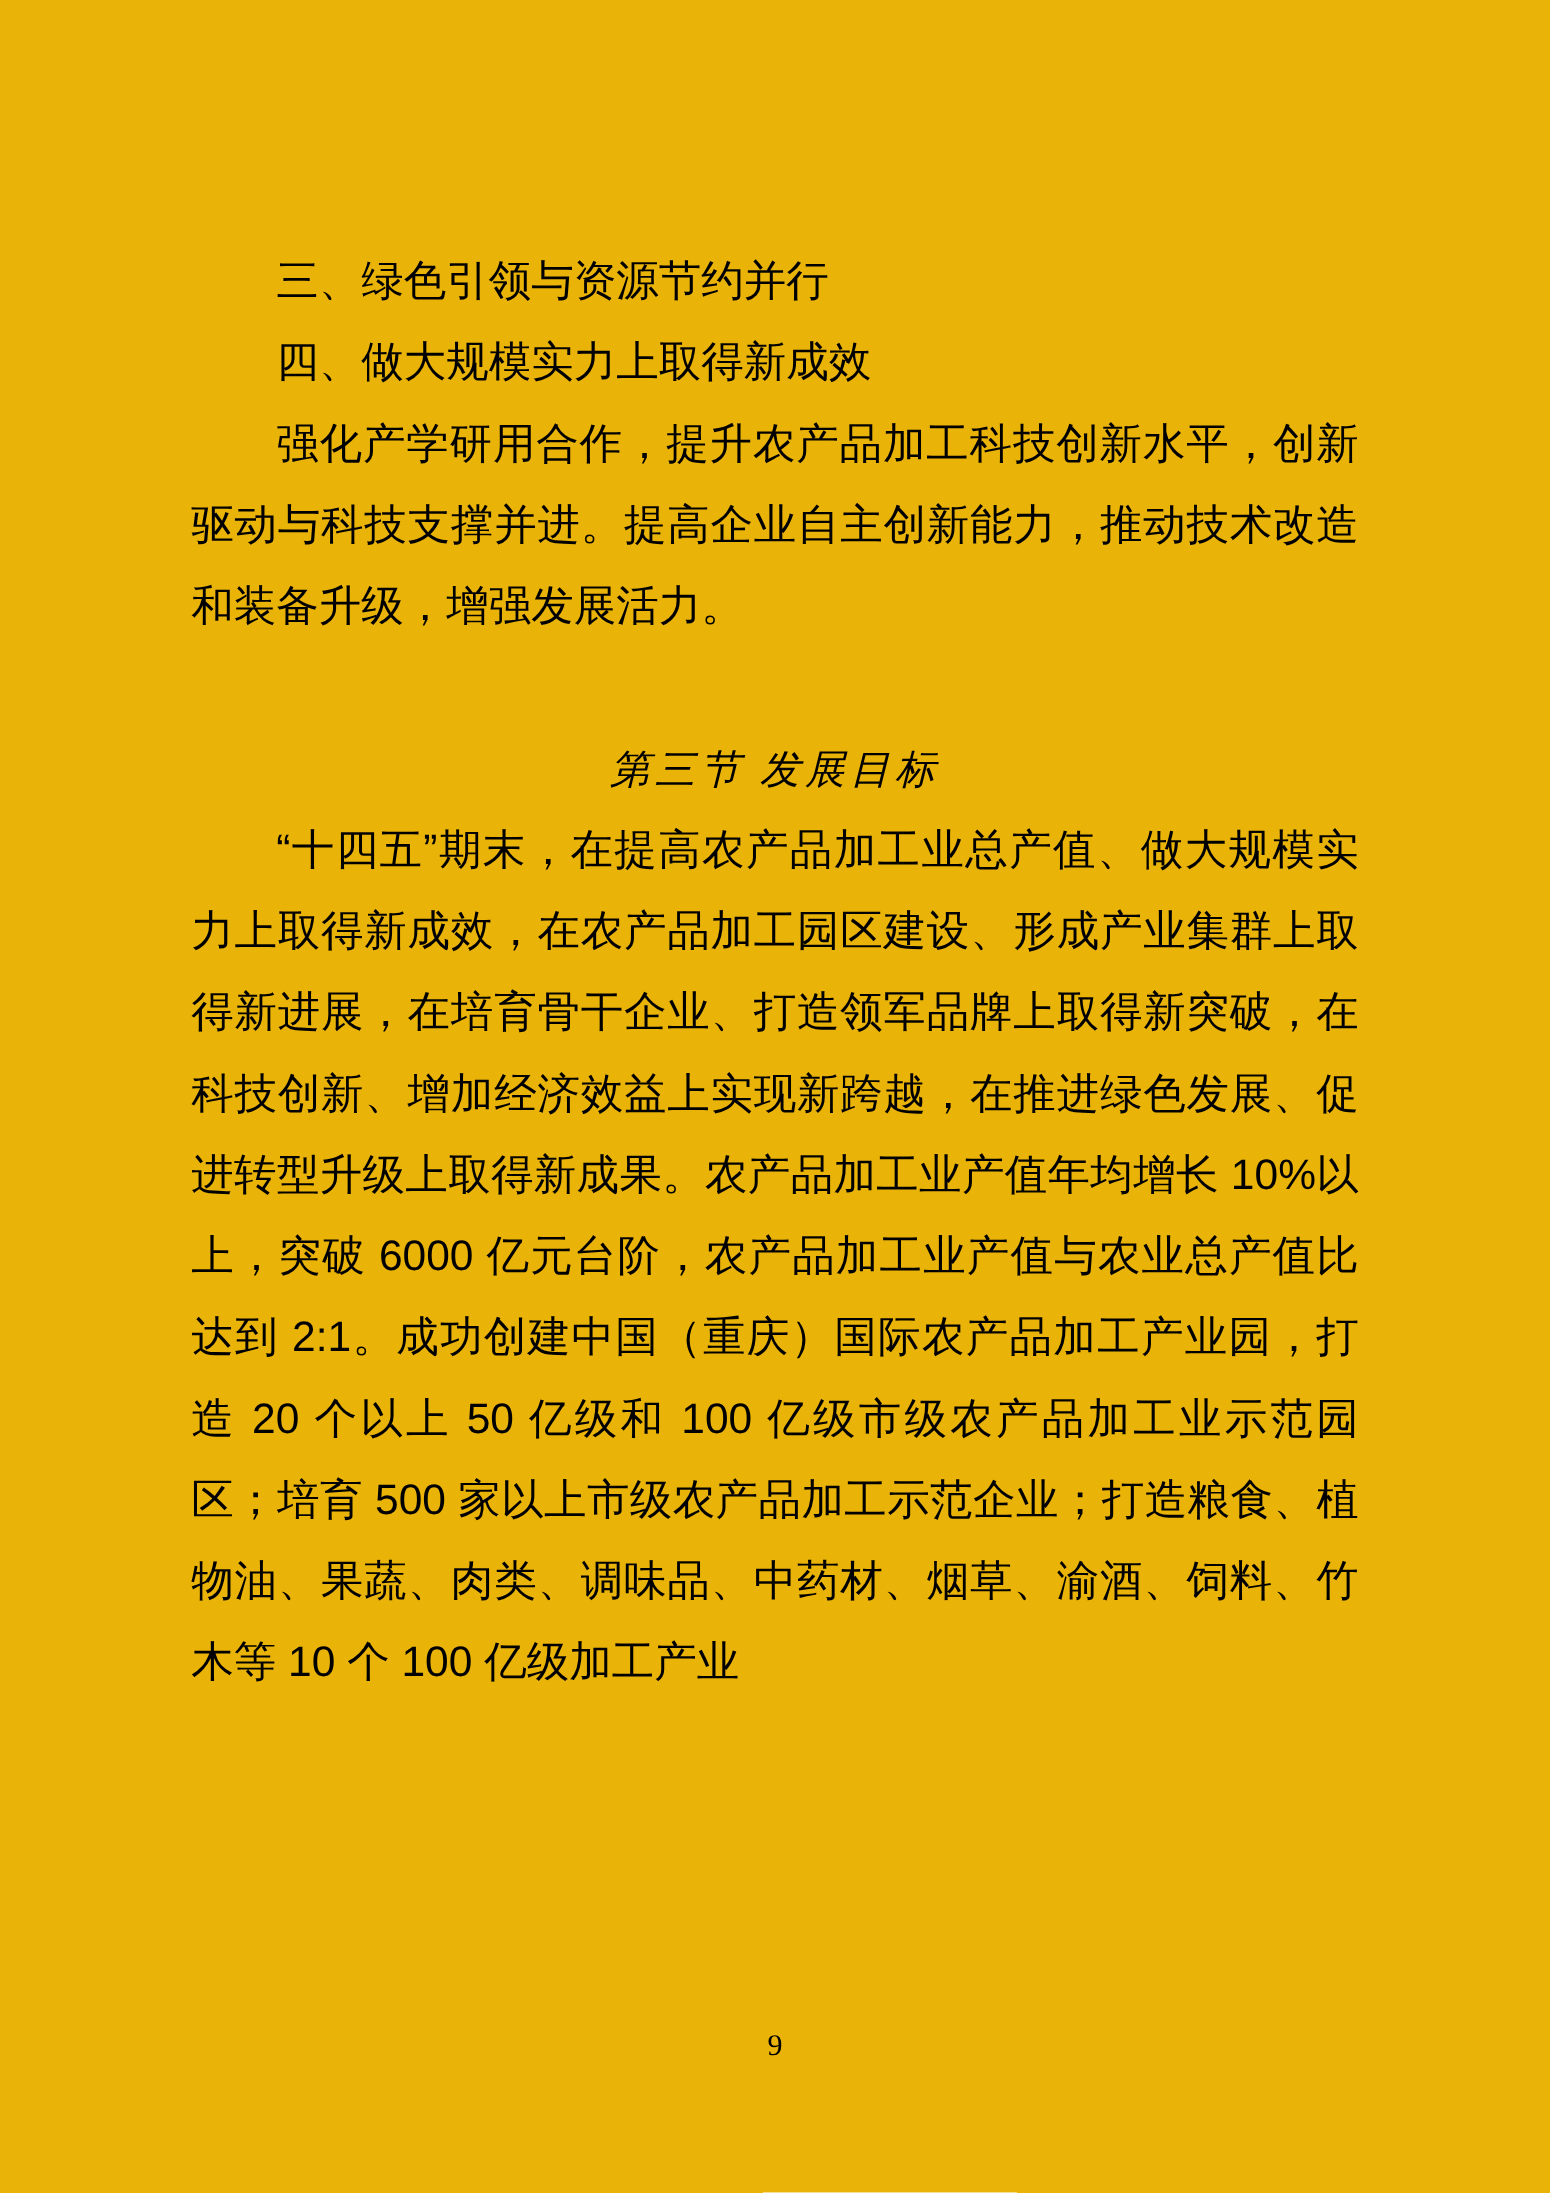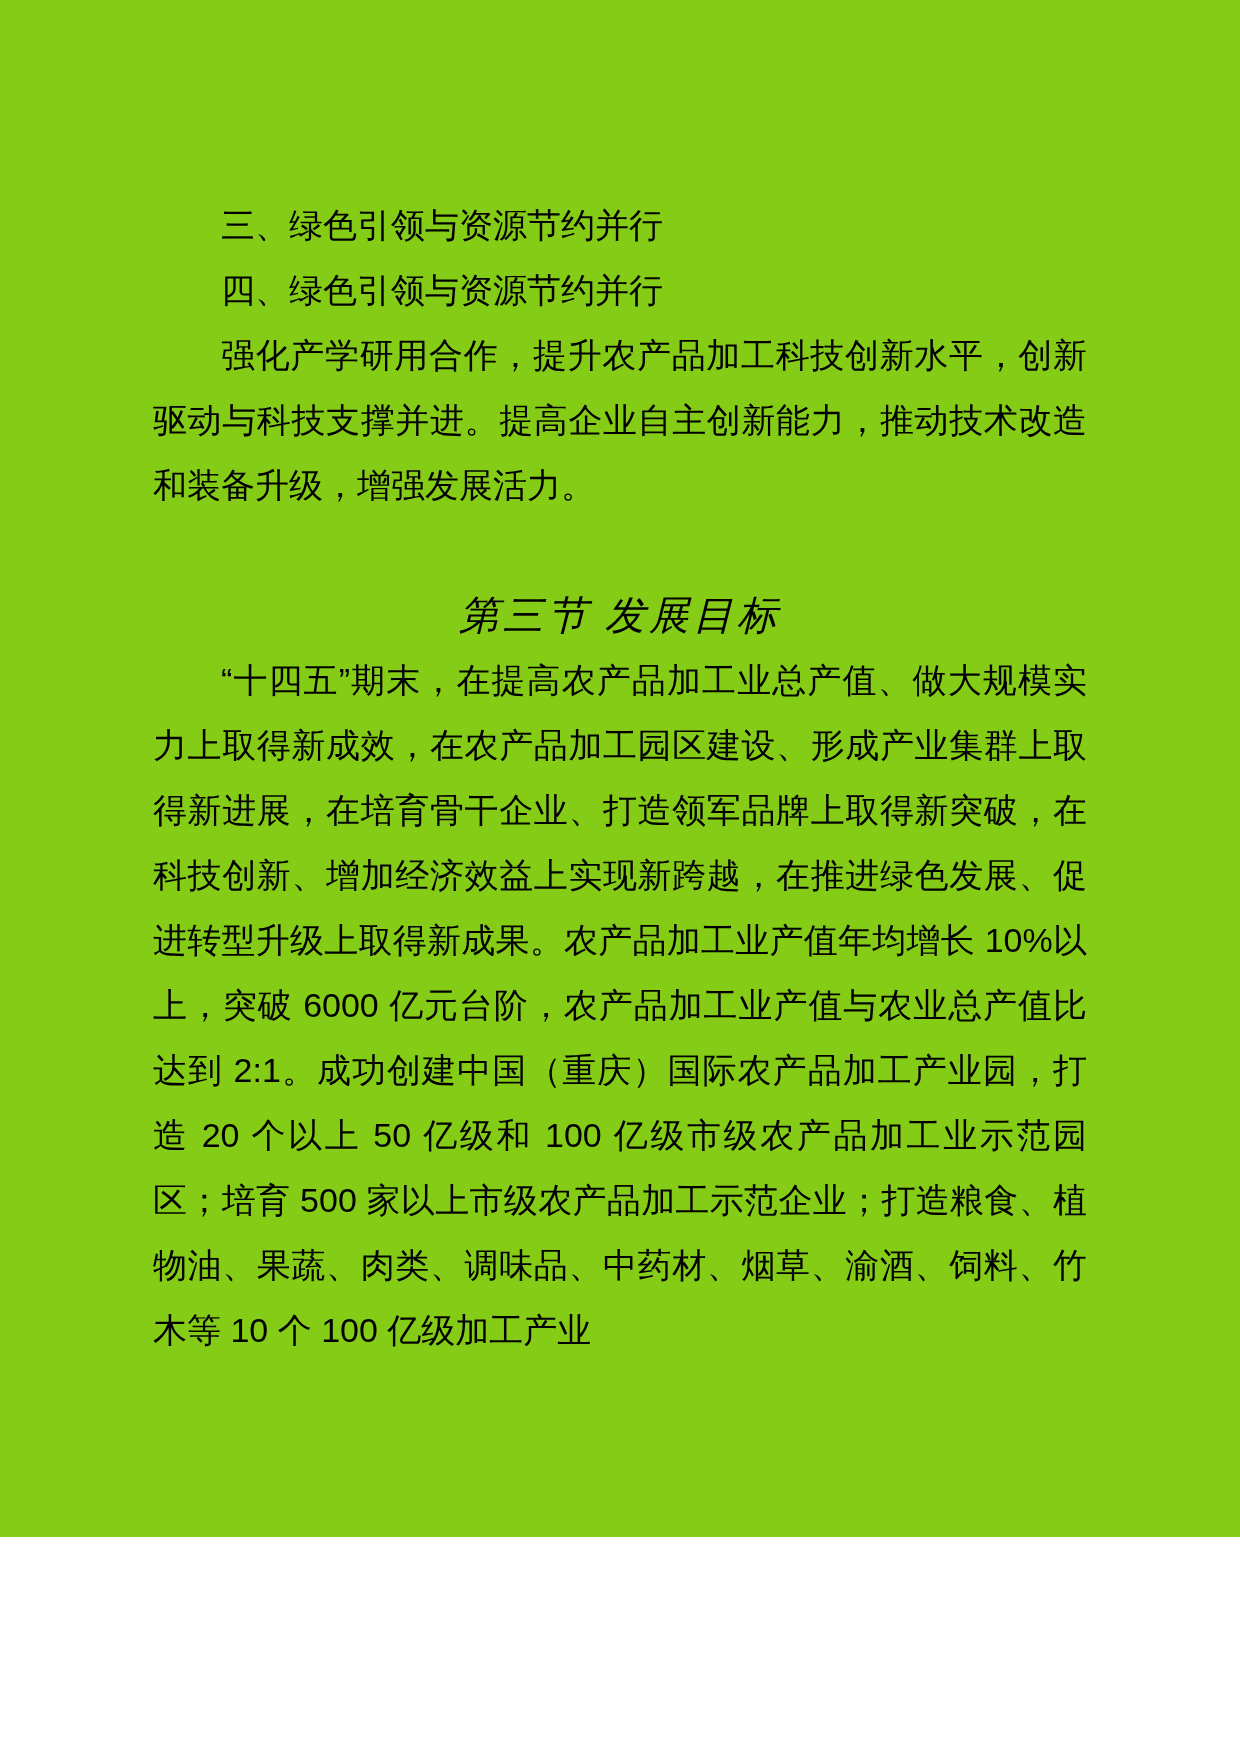--- a/index.html
+++ b/index.html
@@ -3,22 +3,22 @@
 <meta charset="utf-8">
 <style>
   html, body {
     margin: 0;
     padding: 0;
     background: #ffffff;
   }
   .page {
     position: relative;
     width: 1240px;
-    height: 1537px;
-    background: #84cc16;
+    height: 1754px;
+    background: #eab308;
     color: #000000;
     overflow: hidden;
   }
   .content {
     position: absolute;
     left: 153px;
     top: 193px;
     width: 934px;
     font-family: "Liberation Sans", sans-serif;
     font-size: 34px;
@@ -38,21 +38,21 @@
     margin: 0;
     text-indent: 2em;
   }
   .section-title {
     margin: 65px 0 0 0;
     text-indent: 0;
     text-align: center;
     font-family: "Liberation Serif", serif;
     font-style: italic;
     font-weight: normal;
-    font-size: 40px;
+    font-size: 32px;
     line-height: 65px;
     letter-spacing: 4px;
   }
   .page-number {
     position: absolute;
     top: 1622px;
     left: 0;
     width: 100%;
     text-align: center;
     font-family: "Liberation Serif", serif;
@@ -60,19 +60,19 @@
     line-height: 30px;
     color: #000000;
   }
 </style>
 </head>
 <body>
 
 <div class="page">
   <div class="content">
     <h3 class="doc-heading">三、绿色引领与资源节约并行</h3>
-    <h3 class="doc-heading">四、绿色引领与资源节约并行</h3>
+    <h3 class="doc-heading">四、做大规模实力上取得新成效</h3>
     <p class="doc-paragraph">强化产学研用合作，提升农产品加工科技创新水平，创新驱动与科技支撑并进。提高企业自主创新能力，推动技术改造和装备升级，增强发展活力。</p>
     <h2 class="section-title">第三节 发展目标</h2>
     <p class="doc-paragraph">“十四五”期末，在提高农产品加工业总产值、做大规模实力上取得新成效，在农产品加工园区建设、形成产业集群上取得新进展，在培育骨干企业、打造领军品牌上取得新突破，在科技创新、增加经济效益上实现新跨越，在推进绿色发展、促进转型升级上取得新成果。农产品加工业产值年均增长 10%以上，突破 6000 亿元台阶，农产品加工业产值与农业总产值比达到 2:1。成功创建中国（重庆）国际农产品加工产业园，打造 20 个以上 50 亿级和 100 亿级市级农产品加工业示范园区；培育 500 家以上市级农产品加工示范企业；打造粮食、植物油、果蔬、肉类、调味品、中药材、烟草、渝酒、饲料、竹木等 10 个 100 亿级加工产业</p>
   </div>
   <div class="page-number">9</div>
 </div>
 
 </body></html>

